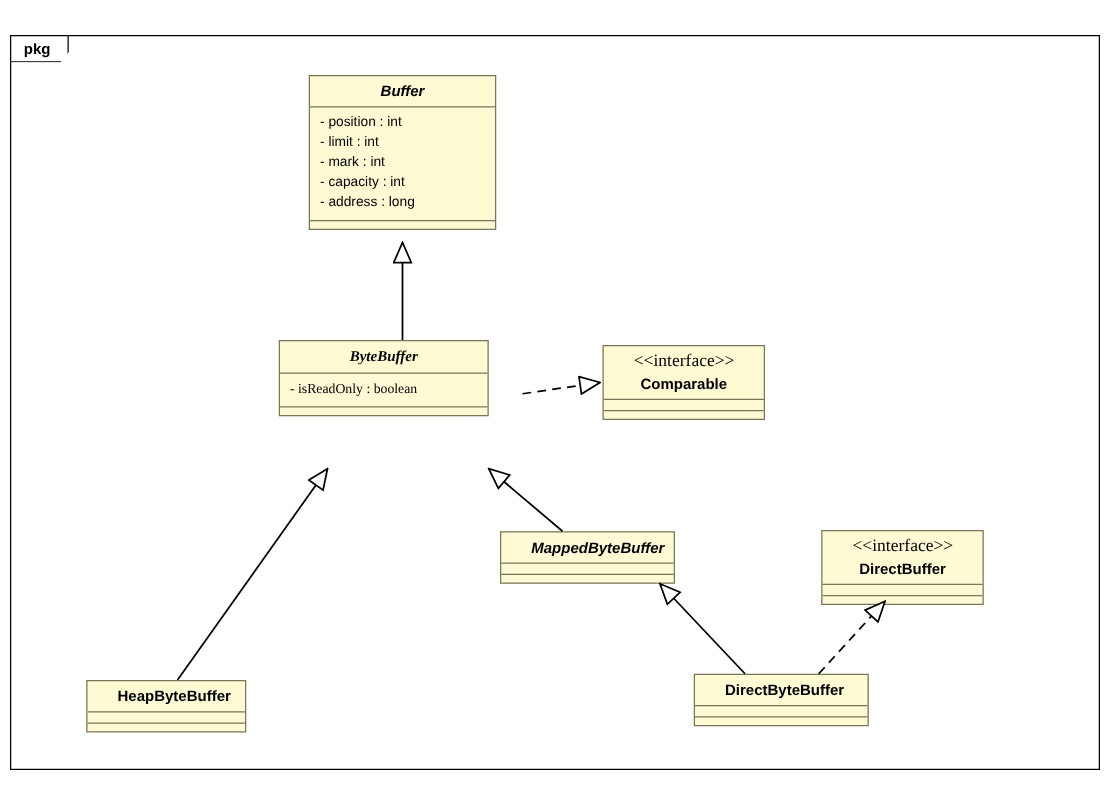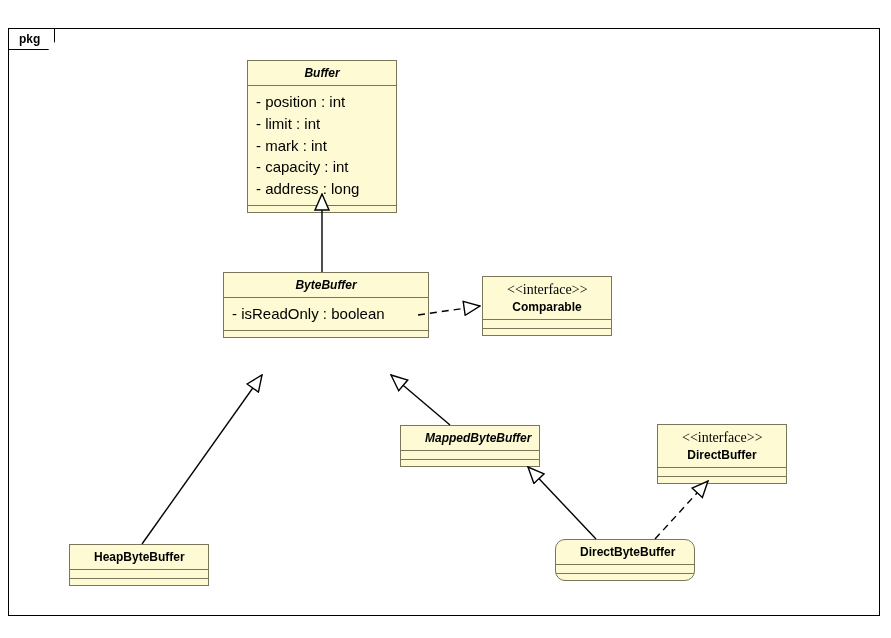--- a/index.html
+++ b/index.html
@@ -52,21 +52,21 @@
   .stereotype {
     display: block;
     font-weight: normal;
     font-size: 14px;
     margin-bottom: 2px;
     font-family: Liberation Serif, serif;
   }
   .class-attrs {
     border-bottom: 1.5px solid #78775a;
     padding: 5px 8px;
-    font-size: 15px;
+    font-size: 11px;
     line-height: 1.45;
     min-height: 8px;
   }
   .class-attrs.empty {
     padding: 0;
     height: 6px;
   }
   .class-ops {
     padding: 0;
     height: 6px;
@@ -93,21 +93,21 @@
   <div class="class-attrs">
     <div class="attr-line">- position : int</div>
     <div class="attr-line">- limit : int</div>
     <div class="attr-line">- mark : int</div>
     <div class="attr-line">- capacity : int</div>
     <div class="attr-line">- address : long</div>
   </div>
   <div class="class-ops"></div>
 </div>
 
-<div class="class-box" style="left:223px; top:272px; width:206px;">
+<div class="class-box" style="left:223px; top:272px; width:168px;font-family:Liberation Serif, serif;">
   <div class="class-name abstract">ByteBuffer</div>
   <div class="class-attrs">
     <div class="attr-line">- isReadOnly : boolean</div>
   </div>
   <div class="class-ops"></div>
 </div>
 
 <div class="class-box" style="left:482px; top:276px; width:130px;">
   <div class="class-name">
     <span class="stereotype">&lt;&lt;interface&gt;&gt;</span>
@@ -125,27 +125,27 @@
 
 <div class="class-box" style="left:657px; top:424px; width:130px;">
   <div class="class-name">
     <span class="stereotype">&lt;&lt;interface&gt;&gt;</span>
     <span>DirectBuffer</span>
   </div>
   <div class="class-attrs empty"></div>
   <div class="class-ops"></div>
 </div>
 
-<div class="class-box" style="left:69px; top:544px; width:140px;">
+<div class="class-box" style="left:69px; top:544px; width:128px;">
   <div class="class-name">HeapByteBuffer</div>
   <div class="class-attrs empty"></div>
   <div class="class-ops"></div>
 </div>
 
-<div class="class-box" style="left:555px; top:539px; width:140px;border-radius:10px;">
+<div class="class-box" style="left:555px; top:539px; width:140px;">
   <div class="class-name">DirectByteBuffer</div>
   <div class="class-attrs empty"></div>
   <div class="class-ops"></div>
 </div>
 
 <svg class="connectors" width="891" height="638">
   <defs>
     <marker id="tri" markerWidth="18" markerHeight="16" refX="17" refY="8" orient="auto" markerUnits="userSpaceOnUse">
       <path d="M1,1 L17,8 L1,15 Z" fill="#fff" stroke="#000" stroke-width="1.4"></path>
     </marker>

